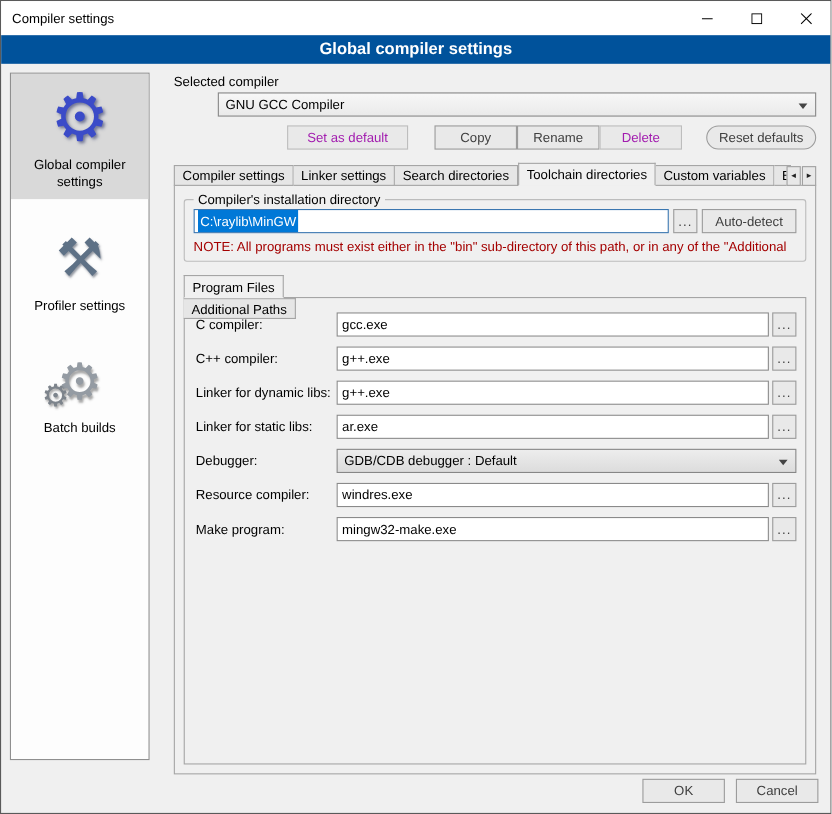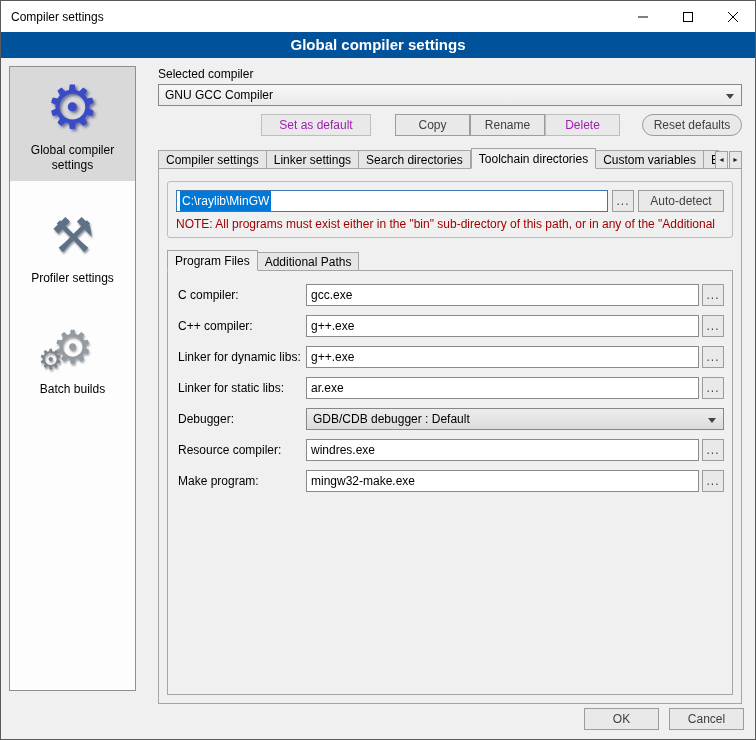--- a/index.html
+++ b/index.html
@@ -26,21 +26,21 @@
   .icon-gear-gray .gear2 { position:absolute; font-size:28px; left:26px; top:28px; color:#7d848c; }
   .side-label { font-size:12px; margin-top:6px; display:block; line-height:1.25; }
 
   
   .main { position:absolute; left:157px; top:66px; width:584px; height:637px; display:flex; flex-direction:column; }
   .field-label { font-size:12px; display:block; }
 
   .combo { height:22px; border:1px solid #878787; background:linear-gradient(#f7f7f7,#eaeaea); display:flex; align-items:center; padding:0 20px 0 6px; font-size:12px; position:relative; }
   .combo .chev { position:absolute; right:7px; top:9px; width:0; height:0; border-left:4px solid transparent; border-right:4px solid transparent; border-top:5px solid #444; }
   .combo.gray { background:linear-gradient(#ededed,#dcdcdc); }
-  .sel-combo { margin-top:3px; }
+  .sel-combo { margin-top:3px;margin-left:40px; }
 
   .btn { height:22px; font-size:12px; color:#404040; background:#e9e9e9; border:1px solid #9c9c9c; text-align:center; line-height:20px; }
   .btn.disabled { color:#a21caf; background:#e9e9e9; border-color:#bdbdbd; }
 
   .btnrow { display:flex; margin-top:8px; height:22px; }
   .btnrow .spacer { flex:1; }
   .b-setdef { width:110px; margin-right:24px; }
   .b-copy, .b-rename, .b-delete { width:75px; }
   .b-reset { width:100px; margin-left:22px;border-radius:11px; }
 
@@ -57,21 +57,21 @@
 
   .groupbox { margin:12px 8px 0; border:1px solid #bcbcbc; border-radius:3px; padding:8px 8px 6px; position:relative; }
   .group-title { position:absolute; top:-8px; left:8px; background:#f0f0f0; padding:0 4px; font-size:12px; }
   .dir-row { display:flex; gap:4px; }
   .fake-input { flex:1; height:22px; border:1px solid #3a76b0; background:#fff; display:flex; align-items:center; padding:0 3px; font-size:12px; overflow:hidden; }
   .selected-text { background:#0078d7; color:#fff; padding:13px 2px; white-space:nowrap; }
   .browse-btn { width:22px; flex-shrink:0; letter-spacing:1px; }
   .autodetect { width:86px; flex-shrink:0; }
   .note { font-size:12px; color:#a40000; margin-top:5px; white-space:nowrap; overflow:hidden; }
 
-  .inner-tabs { display:flex; margin:12px 8px 0; margin-bottom:-1px; position:relative; z-index:2; height:21px; align-items:flex-end; }
+  .inner-tabs { display:flex; margin:12px 8px 0; margin-bottom:-1px; position:relative; z-index:2; height:21px; align-items:flex-start;flex-direction:column; }
   .inner-panel { margin:0 8px 8px; border:1px solid #a5a5a5; background:#f0f0f0; flex:1; padding:13px 8px 0 10px; }
 
   .form-row { display:flex; align-items:center; height:22px; margin-bottom:9px; }
   .flabel { width:128px; font-size:12px; flex-shrink:0; }
   .finput { flex:1; height:22px; border:1px solid #8a8a8a; font-size:12px; padding:0 4px; background:#fff; color:#000; }
   .form-row .browse-btn { margin-left:3px; }
   .form-row .combo { flex:1; }
 
   .footer { position:absolute; right:11px; bottom:9px; display:flex; gap:10px; }
   .footer .btn { width:75px; }
@@ -145,20 +145,21 @@
       <div class="tab clipped">Build options</div>
       <div class="tab-arrows">
         <div class="tab-arrow"><span>◄</span></div>
         <div class="tab-arrow"><span>►</span></div>
       </div>
     </div>
 
     <div class="panel">
 
       <div class="groupbox">
+        <span class="group-title">Compiler's installation directory</span>
         <div class="dir-row">
           <div class="fake-input">
             <span class="selected-text">C:\raylib\MinGW</span>
           </div>
           <button class="btn browse-btn">...</button>
           <button class="btn autodetect">Auto-detect</button>
         </div>
         <div class="note">NOTE: All programs must exist either in the "bin" sub-directory of this path, or in any of the "Additional</div>
       </div>
 

